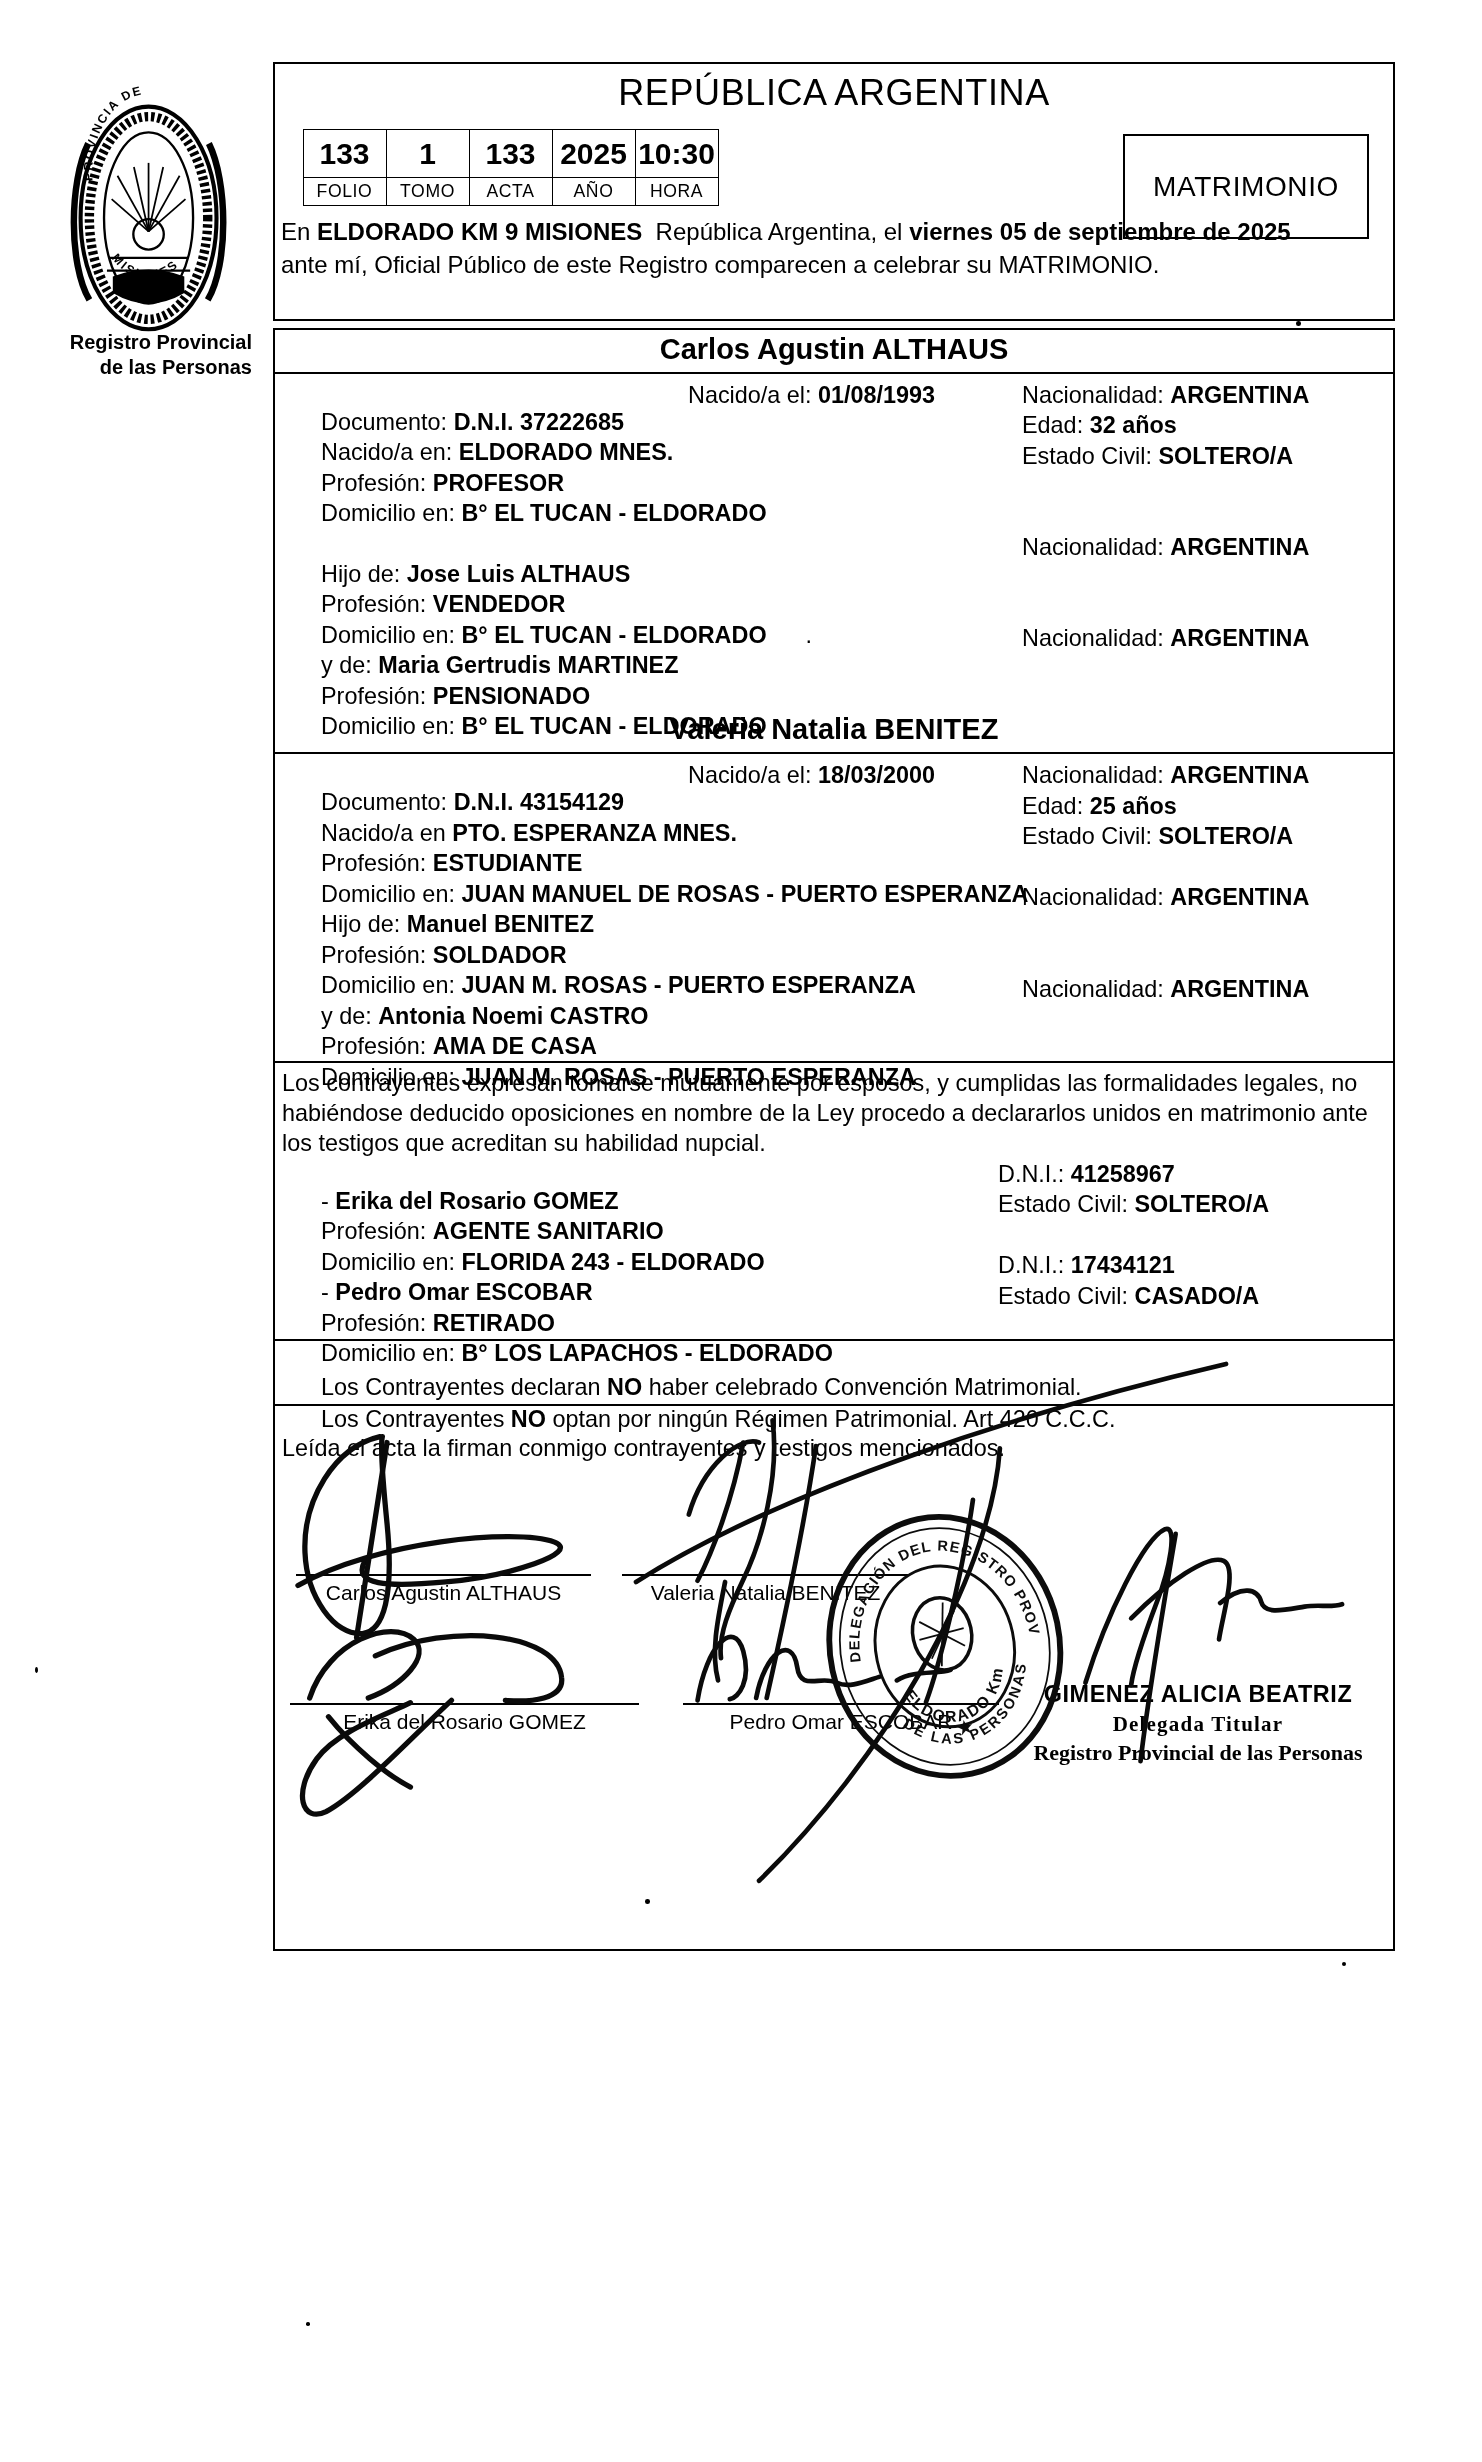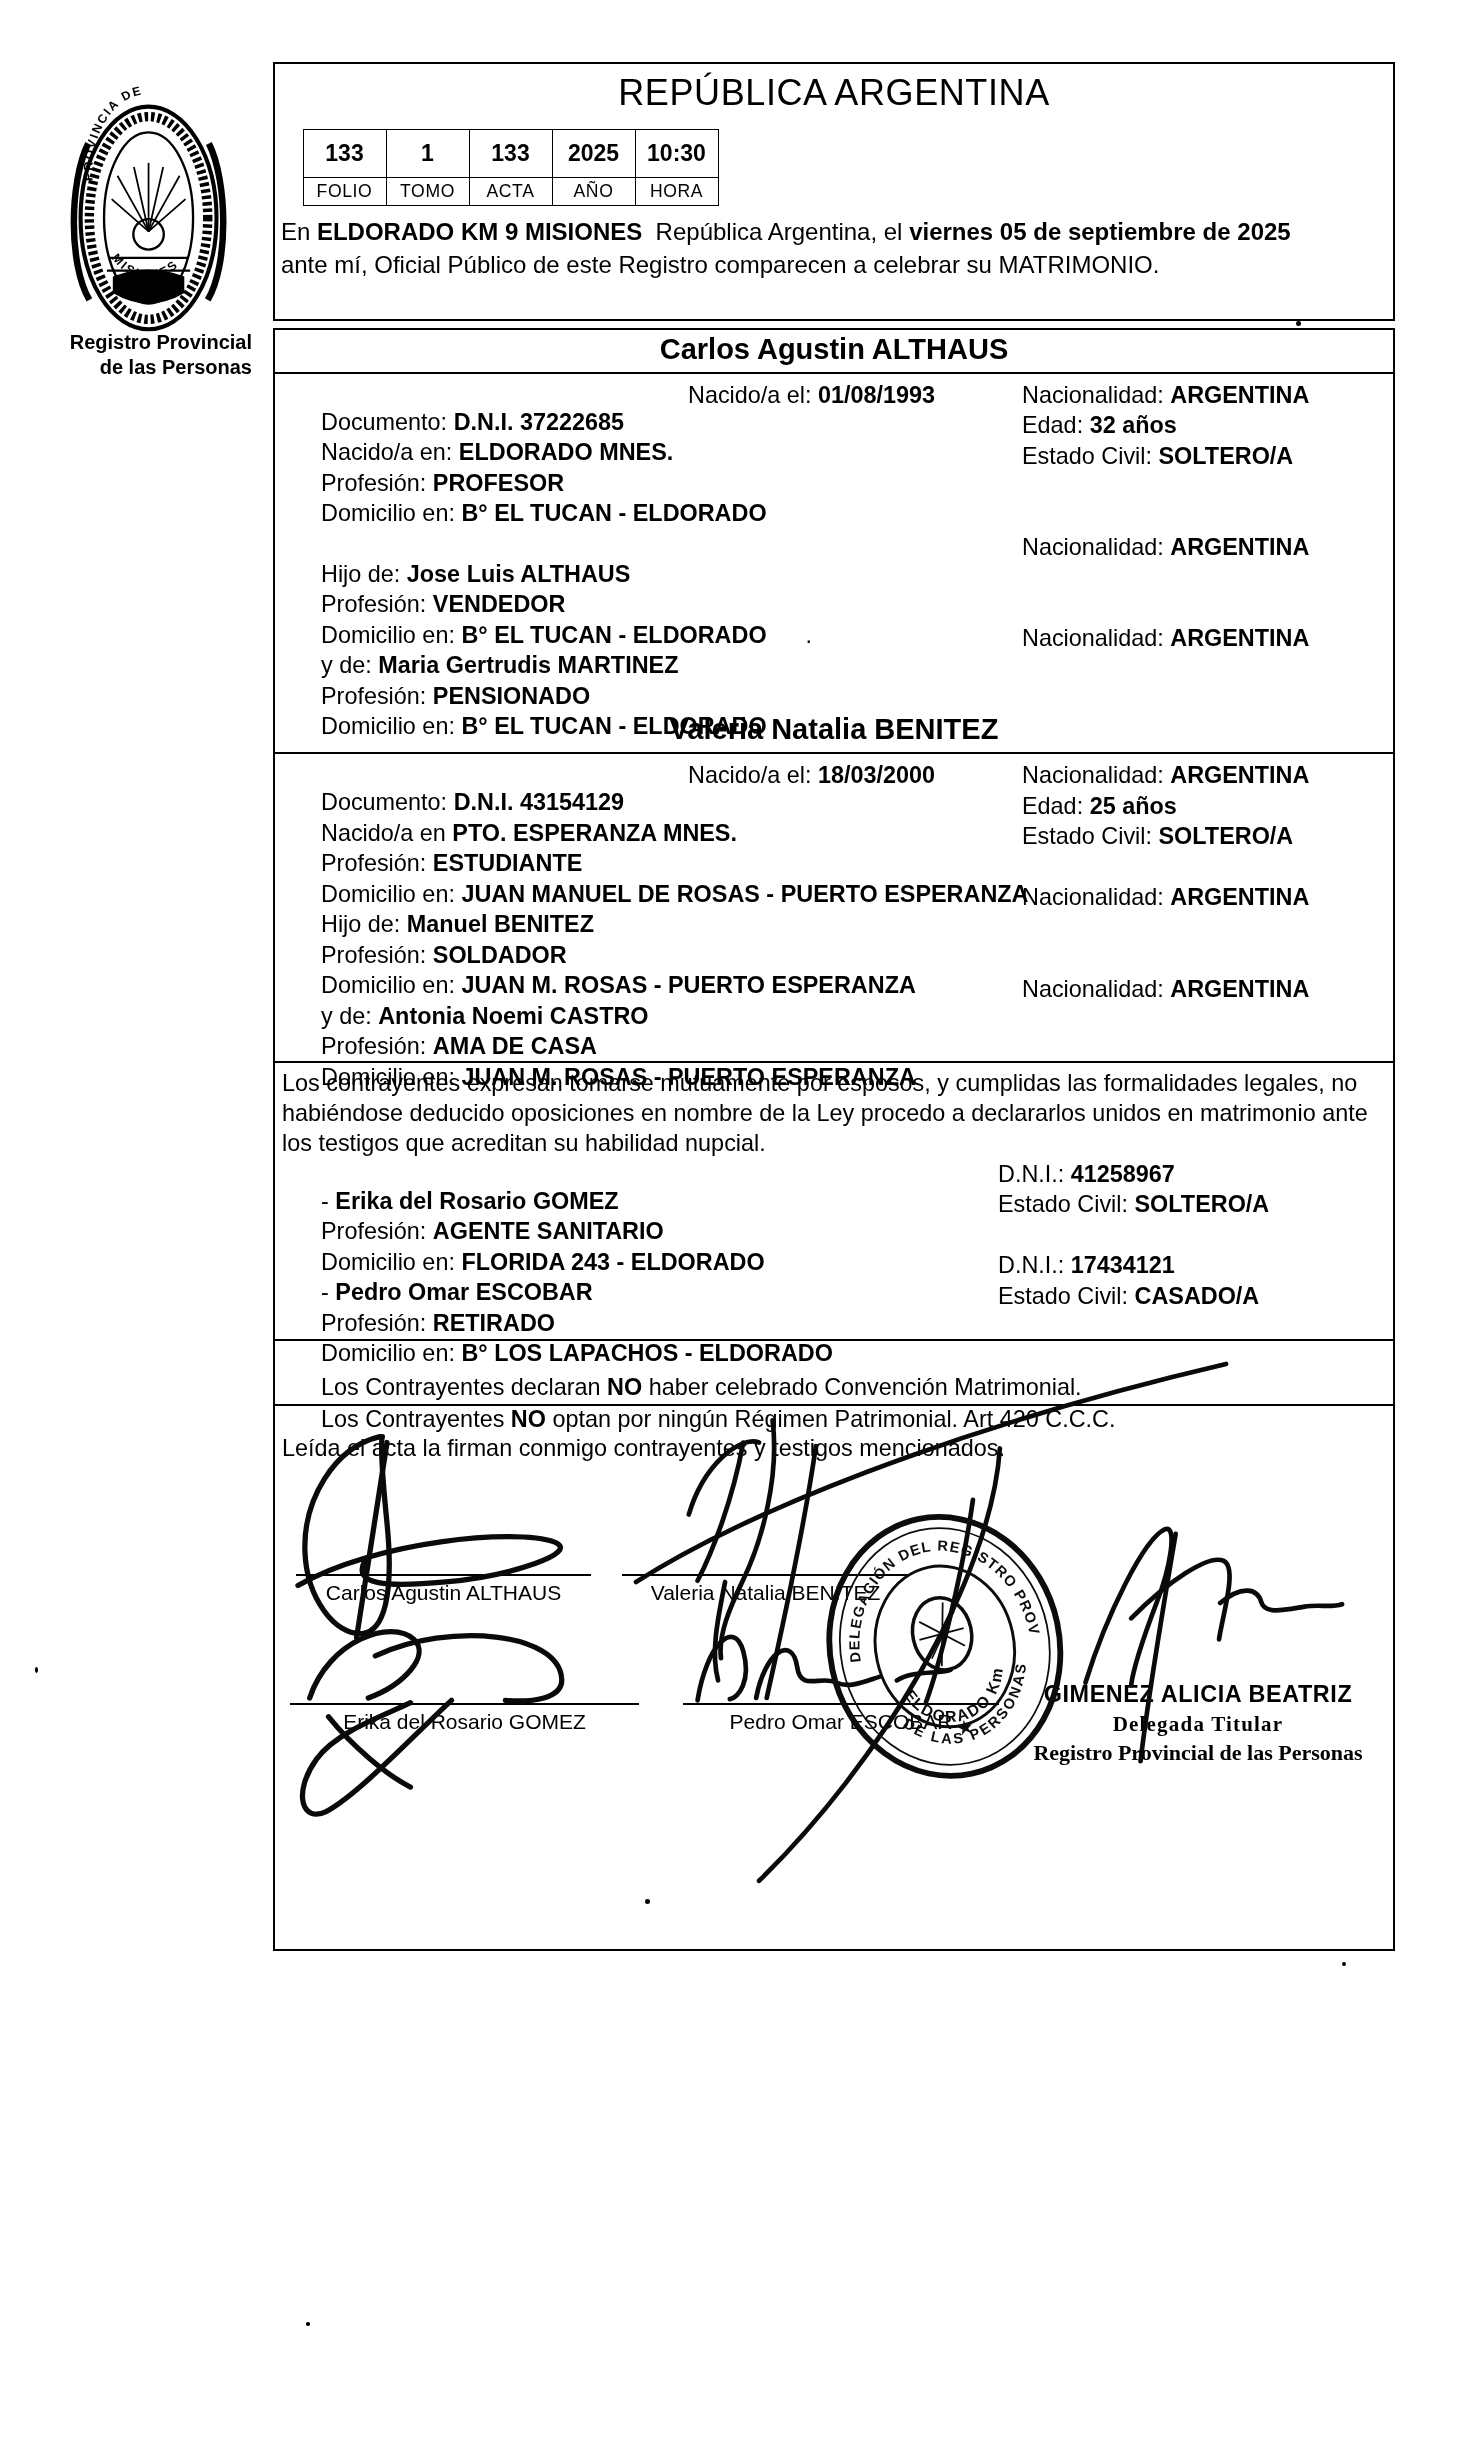--- a/index.html
+++ b/index.html
@@ -5,21 +5,21 @@
   html,body{margin:0;padding:0;background:#e8e8e8;}
   #page{position:relative;width:1483px;height:2462px;background:#ffffff;overflow:hidden;
         font-family:"Liberation Sans", sans-serif;color:#000;}
   
   #header-box{position:absolute;left:273px;top:62px;width:1122px;height:259px;border:2.3px solid #000;box-sizing:border-box;}
   #main-box{position:absolute;left:273px;top:328px;width:1122px;height:1623px;border:2.3px solid #000;box-sizing:border-box;}
   .doc-title{position:absolute;left:0;right:0;top:8.2px;text-align:center;font-size:36px;letter-spacing:0.6px;}
   
   #registry-table{position:absolute;left:27.5px;top:65px;border-collapse:collapse;}
   #registry-table td{border:1.8px solid #000;text-align:center;padding:0;}
-  #registry-table .rv{width:82px;height:47px;font-size:23px;font-weight:700;}
+  #registry-table .rv{width:82px;height:47px;font-size:30px;font-weight:700;}
   #registry-table .rl{height:27px;font-size:17.6px;letter-spacing:0.6px;}
   #type-box{position:absolute;left:848px;top:70px;width:246px;height:105px;border:2.3px solid #000;box-sizing:border-box;
             display:flex;align-items:center;justify-content:center;font-size:28px;letter-spacing:0.6px;}
   .intro-line{position:absolute;left:5.9px;right:2.3px;font-size:24px;white-space:pre;}
   
   .row{position:absolute;left:0;right:0;padding-left:7px;font-size:23.4px;white-space:pre;}
   .col-m{position:absolute;left:413px;top:0;}
   .col-r{position:absolute;left:747px;top:0;}
   .col-dni{position:absolute;left:723px;top:0;}
   .lbl{font-weight:400;}
@@ -97,20 +97,23 @@
       <tr>
         <td class="rl">FOLIO</td>
         <td class="rl">TOMO</td>
         <td class="rl">ACTA</td>
         <td class="rl">AÑO</td>
         <td class="rl">HORA</td>
       </tr>
     </tbody>
       </table>
 
+    <div id="type-box">
+      <span>MATRIMONIO</span>
+    </div>
 
     <div class="intro-line" style="top:154px;"><span class="lbl">En </span><span class="val">ELDORADO KM 9 MISIONES</span><span class="lbl">  República Argentina, el </span><span class="val">viernes 05 de septiembre de 2025</span></div>
     <div class="intro-line" style="top:187px;"><span class="lbl">ante mí, Oficial Público de este Registro comparecen a celebrar su MATRIMONIO.</span></div>
   </div>
 
   <div id="main-box">
 
     <div class="name-head" style="top:0;"><span>Carlos Agustin ALTHAUS</span></div>
 
     <div class="row" style="top:52px;">

